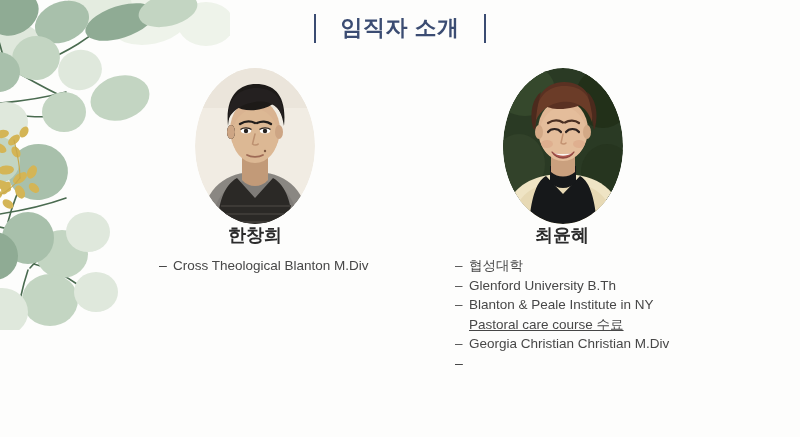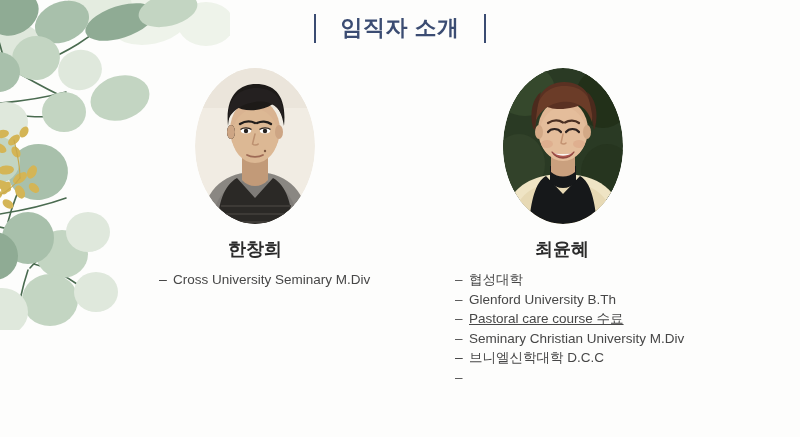--- a/index.html
+++ b/index.html
@@ -75,21 +75,20 @@
     border-radius: 50% / 50%;
     overflow: hidden;
     position: relative;
   }
   .photo-wrap.left-photo  { margin-left: 60px; }
   .photo-wrap.right-photo { margin-left: 62px; }
 
   .photo-svg { display: block; width: 120px; height: 156px; }
 
   .person-name {
-    margin-top: 14px;
     text-align: center;
     font-size: 18px;
     font-weight: bold;
     color: #2b2b2b;
     line-height: 22px;
   }
   .person-name.left-name  { width: 240px; margin-left: 0px; }
   .person-name.right-name { width: 242px; margin-left: 0px; }
 
   .cred-list {
@@ -260,21 +259,21 @@
     <div class="person-name left-name">한창희</div>
 
     <ul class="cred-list left-creds">
       <li class="cred-item">
         <span class="dash">–</span>
       </li>
       <li class="cred-item">
         <span class="dash">–</span>
       </li>
       <li class="cred-item">
-        <span class="dash">–</span><span>Cross University Seminary M.Div</span>
+        <span class="dash">–</span><span>Cross Theological Blanton M.Div</span>
       </li>
     </ul>
   </div>
 
   <div class="person person-right">
 
     <div class="photo-wrap right-photo">
       <svg class="photo-svg" viewBox="0 0 120 156" xmlns="http://www.w3.org/2000/svg" aria-hidden="true">
         <defs>
           <clipPath id="ovalR">
@@ -327,31 +326,31 @@
     <div class="person-name right-name">최윤혜</div>
 
     <ul class="cred-list right-creds">
       <li class="cred-item">
         <span class="dash">–</span><span>협성대학</span>
       </li>
       <li class="cred-item">
         <span class="dash">–</span><span>Glenford University B.Th</span>
       </li>
       <li class="cred-item">
-        <span class="dash">–</span>
+        <span class="dash">–</span><span>Blanton &amp; Peale Institute in NY</span>
         <span class="cred-sub">Pastoral care course 수료</span>
       </li>
       <li class="cred-item">
-        <span class="dash">–</span><span>Seminary Christian University M.Div</span>
-      </li>
-      <li class="cred-item">
-        <span class="dash">–</span>
-      </li>
-      <li class="cred-item">
-        <span class="dash">–</span><span>브니엘신학대학 D.C.C</span>
+        <span class="dash">–</span><span>Georgia Christian Christian M.Div</span>
+      </li>
+      <li class="cred-item">
+        <span class="dash">–</span>
+      </li>
+      <li class="cred-item">
+        <span class="dash">–</span>
       </li>
       <li class="cred-item">
         <span class="dash">–</span>
       </li>
     </ul>
   </div>
 
 </div>
 
 </body></html>

